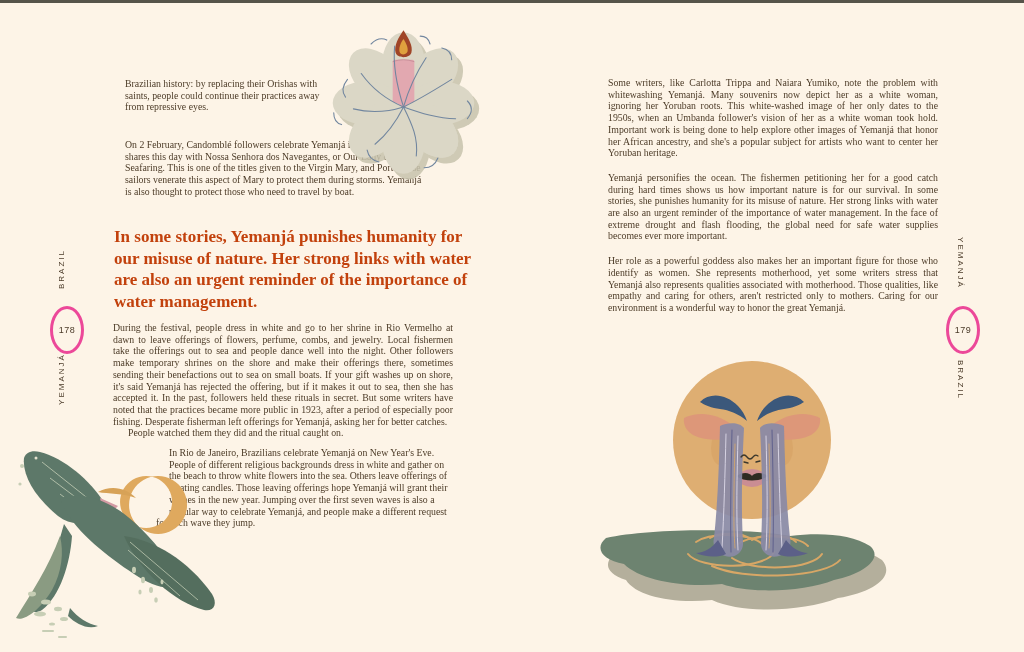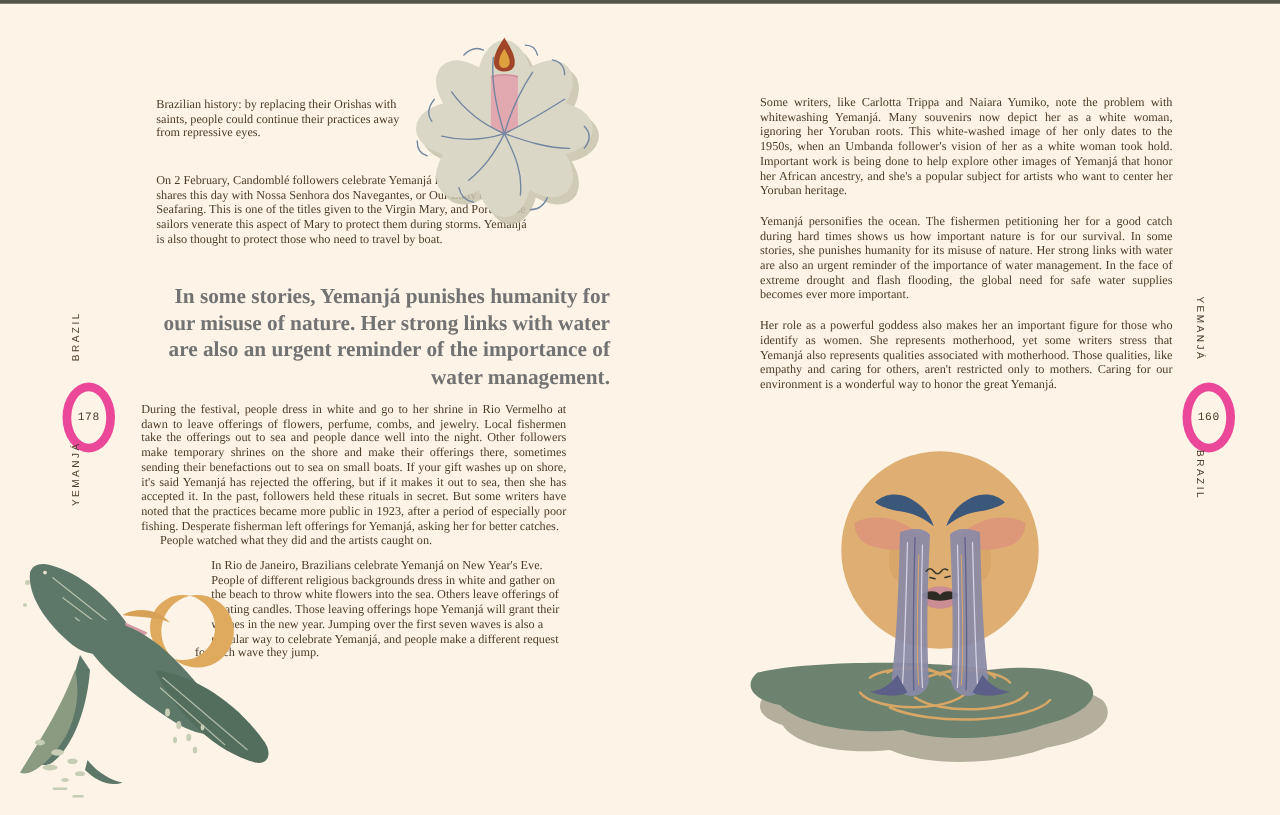--- a/index.html
+++ b/index.html
@@ -12,35 +12,35 @@
   .top-edge{position:absolute;left:0;top:0;width:1024px;height:3px;background:#56544a;}
   
   .v-label{
     position:absolute;white-space:nowrap;
     font-family:"Liberation Sans","DejaVu Sans",sans-serif;
     font-size:8px;letter-spacing:2px;color:#4a3a28;
   }
   .rot-ccw{transform:translate(-50%,-50%) rotate(-90deg);}
   .rot-cw{transform:translate(-50%,-50%) rotate(90deg);}
   .page-oval{
-    position:absolute;width:28px;height:42px;border:7px solid #ec4899;border-radius:50%;
+    position:absolute;width:28px;height:42px;border:3px solid #ec4899;border-radius:50%;
     display:flex;align-items:center;justify-content:center;
-    font-family:Liberation Mono, monospace;
+    font-family:Liberation Sans, sans-serif;
     font-size:9px;letter-spacing:.5px;color:#4a3a28;background:transparent;
   }
   
   .body-text{font-size:9.8px;line-height:11.7px;}
   .body-text p{margin:0;font-family:Liberation Serif, serif;}
   .just{text-align:justify;}
   .left-col-1{position:absolute;left:125px;top:78px;width:212px;}
   .left-col-2{position:absolute;left:125px;top:139px;width:302px;}
   .pull-quote{
     position:absolute;left:114px;top:226px;width:374px;
-    font-size:17px;line-height:21.5px;font-weight:bold;text-align:right;
-    color:#737373;margin:0;
+    font-size:17px;line-height:21.5px;font-weight:bold;text-align:left;
+    color:#c2410c;margin:0;
   }
   .left-col-3{position:absolute;left:113px;top:322px;width:340px;}
   .left-col-3 .p-followup{text-indent:15px;}
   .left-col-3 .p-nye{margin-top:8px;margin-left:43px;width:294px;text-align:left;}
   .moon-spacer{float:left;width:13px;height:64px;shape-outside:ellipse(30px 36px at -40% 50%);}
   .right-col{position:absolute;left:608px;top:77px;width:330px;}
   .right-col p{margin:0 0 13px 0;}
   
   .illu{position:absolute;}
   .illu-flower{left:318px;top:22px;}
@@ -53,34 +53,34 @@
 <div class="top-edge"></div>
 
 <div class="v-label rot-ccw" style="left:61px;top:269px;">BRAZIL</div>
 <div class="page-oval" style="left:50px;top:306px;">
   <span>178</span>
 </div>
 <div class="v-label rot-ccw" style="left:61px;top:379px;">YEMANJÁ</div>
 
 <div class="v-label rot-cw" style="left:960px;top:263px;">YEMANJÁ</div>
 <div class="page-oval" style="left:946px;top:306px;">
-  <span>160</span>
+  <span>179</span>
 </div>
 <div class="v-label rot-cw" style="left:960px;top:380px;">BRAZIL</div>
 
 <div class="body-text left-col-1">
   <p>Brazilian history: by replacing their Orishas with saints, people could continue their practices away from repressive eyes.</p>
 </div>
 <div class="body-text left-col-2">
   <p>On 2 February, Candomblé followers celebrate Yemanjá in Salvador. She shares this day with Nossa Senhora dos Navegantes, or Our Lady of Seafaring. This is one of the titles given to the Virgin Mary, and Portuguese sailors venerate this aspect of Mary to protect them during storms. Yemanjá is also thought to protect those who need to travel by boat.</p>
 </div>
 <h2 class="pull-quote">In some stories, Yemanjá punishes humanity for our misuse of nature. Her strong links with water are also an urgent reminder of the importance of water management.</h2>
 <div class="body-text left-col-3">
   <p class="just">During the festival, people dress in white and go to her shrine in Rio Vermelho at dawn to leave offerings of flowers, perfume, combs, and jewelry. Local fishermen take the offerings out to sea and people dance well into the night. Other followers make temporary shrines on the shore and make their offerings there, sometimes sending their benefactions out to sea on small boats. If your gift washes up on shore, it's said Yemanjá has rejected the offering, but if it makes it out to sea, then she has accepted it. In the past, followers held these rituals in secret. But some writers have noted that the practices became more public in 1923, after a period of especially poor fishing. Desperate fisherman left offerings for Yemanjá, asking her for better catches.</p>
-  <p class="p-followup">People watched what they did and the artists caught on.</p>
+  <p class="p-followup">People watched them they did and the ritual caught on.</p>
   <p class="p-nye"><span class="moon-spacer"></span><span>In Rio de Janeiro, Brazilians celebrate Yemanjá on New Year's Eve. People of different religious backgrounds dress in white and gather on the beach to throw white flowers into the sea. Others leave offerings of floating candles. Those leaving offerings hope Yemanjá will grant their wishes in the new year. Jumping over the first seven waves is also a popular way to celebrate Yemanjá, and people make a different request for each wave they jump.</span></p>
 </div>
 
 <div class="body-text right-col">
   <p class="just">Some writers, like Carlotta Trippa and Naiara Yumiko, note the problem with whitewashing Yemanjá. Many souvenirs now depict her as a white woman, ignoring her Yoruban roots. This white-washed image of her only dates to the 1950s, when an Umbanda follower's vision of her as a white woman took hold. Important work is being done to help explore other images of Yemanjá that honor her African ancestry, and she's a popular subject for artists who want to center her Yoruban heritage.</p>
   <p class="just">Yemanjá personifies the ocean. The fishermen petitioning her for a good catch during hard times shows us how important nature is for our survival. In some stories, she punishes humanity for its misuse of nature. Her strong links with water are also an urgent reminder of the importance of water management. In the face of extreme drought and flash flooding, the global need for safe water supplies becomes ever more important.</p>
   <p class="just">Her role as a powerful goddess also makes her an important figure for those who identify as women. She represents motherhood, yet some writers stress that Yemanjá also represents qualities associated with motherhood. Those qualities, like empathy and caring for others, aren't restricted only to mothers. Caring for our environment is a wonderful way to honor the great Yemanjá.</p>
 </div>
 
 <svg class="illu illu-flower" width="172" height="158" viewBox="0 0 175 160">

